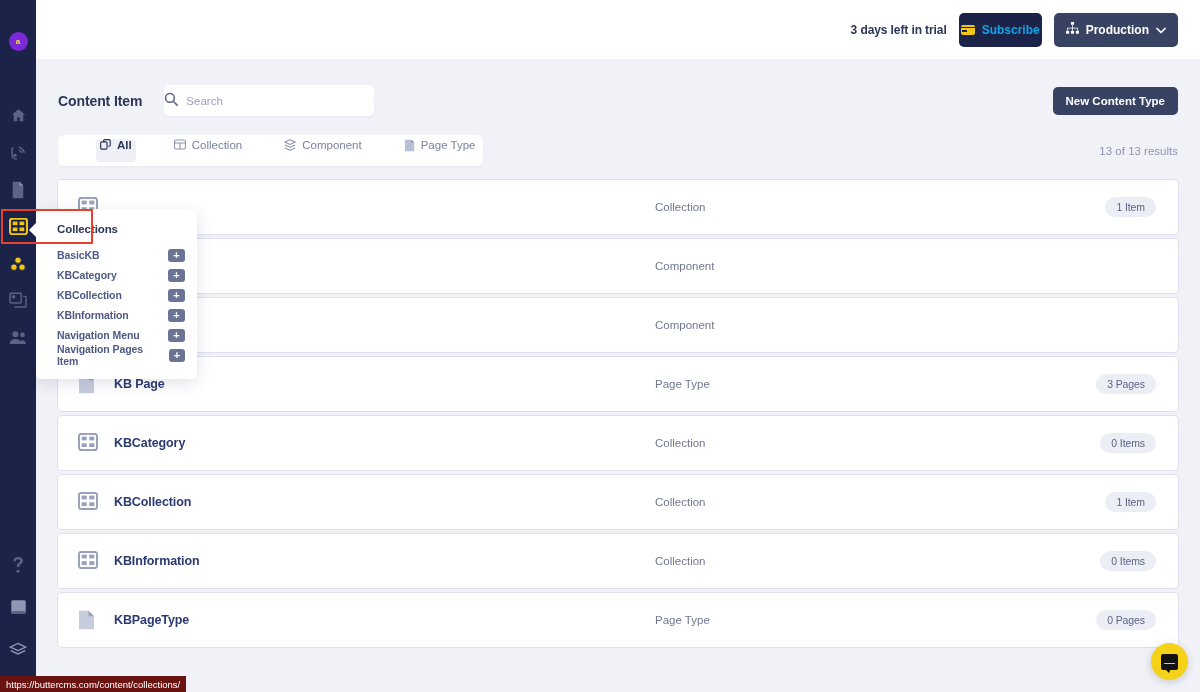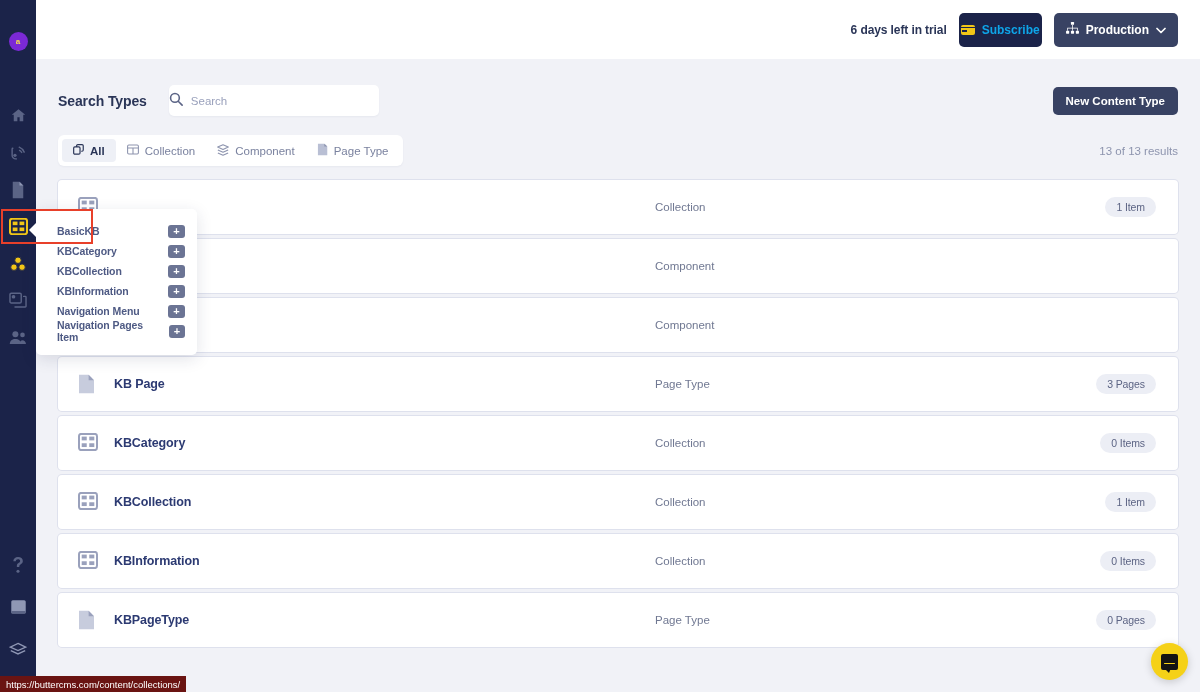--- a/index.html
+++ b/index.html
@@ -85,23 +85,24 @@
     border-radius:5px; height:28px; padding:0 13px; font-size:11.5px;
     font-weight:bold; cursor:pointer; font-family:"Liberation Sans", sans-serif;
   }
 
   .filter-row { display:flex; align-items:center; padding: 19px 22px 0 22px; }
   .tabs {
     display:flex; background:#fff; border-radius:6px; padding:4px;
     box-shadow: 0 1px 2px rgba(40,50,90,.05);
   }
   .tab {
-    display:flex; align-items:center; gap:6px; height:23px; padding:0 11px;
+    display:flex; gap:6px; height:23px; padding:0 4px;
     border-radius:4px; font-size:11.5px; color:#7a829f; cursor:pointer;
     white-space:nowrap;
+    margin-left:34px;
   }
   .tab.active { background:#eef0f6; color:#2a3557; font-weight:bold; }
   .results { margin-left:auto; font-size:11.5px; color:#8d94ae; }
 
   
   .list { padding: 14px 22px 0 22px; }
   .row {
     position:relative; height:54px; background:#fff; border-radius:4px;
     margin-bottom:5px; display:flex; align-items:center; padding: 0 22px 0 20px;
     box-shadow: 0 0 0 1px rgba(200,205,225,.45);
@@ -268,21 +269,21 @@
           <svg width="18" height="15" viewBox="0 0 22 18" fill="none" stroke="#8f97b4" stroke-width="1.6">
             <path d="M11 1.6 20.4 6 11 10.4 1.6 6z"></path>
             <path d="M2.2 10.3 11 14.4l8.8-4.1"></path>
           </svg>
         </span>
       </div>
     </div>
   </div>
 
   <div class="topbar">
-    <span class="trial-text">6 days left in trial</span>
+    <span class="trial-text">3 days left in trial</span>
     <button class="btn-subscribe">
       <span class="card-ico"></span>
       <span>Subscribe</span>
     </button>
     <button class="btn-env">
       <span>
         <svg width="13" height="12" viewBox="0 0 14 13" fill="#ffffff">
           <rect x="5.3" y="0" width="3.4" height="3" rx="0.6"></rect>
           <rect x="0" y="9.6" width="3.4" height="3" rx="0.6"></rect>
           <rect x="5.3" y="9.6" width="3.4" height="3" rx="0.6"></rect>
@@ -295,21 +296,21 @@
         <svg width="10" height="7" viewBox="0 0 10 7" fill="none" stroke="#fff" stroke-width="1.7" stroke-linecap="round" stroke-linejoin="round">
             <path d="M1 1.5 5 5.5 9 1.5"></path>
           </svg>
       </span>
     </button>
   </div>
 
   <div class="page">
 
     <div class="page-head">
-      <span class="page-title">Search Types</span>
+      <span class="page-title">Content Item</span>
       <div class="search-wrap">
         <span>
           <svg width="14" height="14" viewBox="0 0 16 16" fill="none" stroke="#5b6486" stroke-width="1.8" stroke-linecap="round">
             <circle cx="6.8" cy="6.8" r="5"></circle>
               <path d="M10.5 10.5 15 15"></path>
           </svg>
         </span>
         <input type="text" placeholder="Search" style="">
       </div>
       <button class="btn-new">New Content Type</button>
@@ -471,20 +472,21 @@
         </span>
         <span class="row-name">KBPageType</span>
         <span class="row-type">Page Type</span>
         <span class="row-badge">0 Pages</span>
       </div>
 
     </div>
   </div>
 
   <div class="flyout">
+    <div class="flyout-title">Collections</div>
 
     <div class="flyout-item">
       <span class="flyout-label">BasicKB</span>
       <span class="flyout-add">+</span>
     </div>
     <div class="flyout-item">
       <span class="flyout-label">KBCategory</span>
       <span class="flyout-add">+</span>
     </div>
     <div class="flyout-item">

